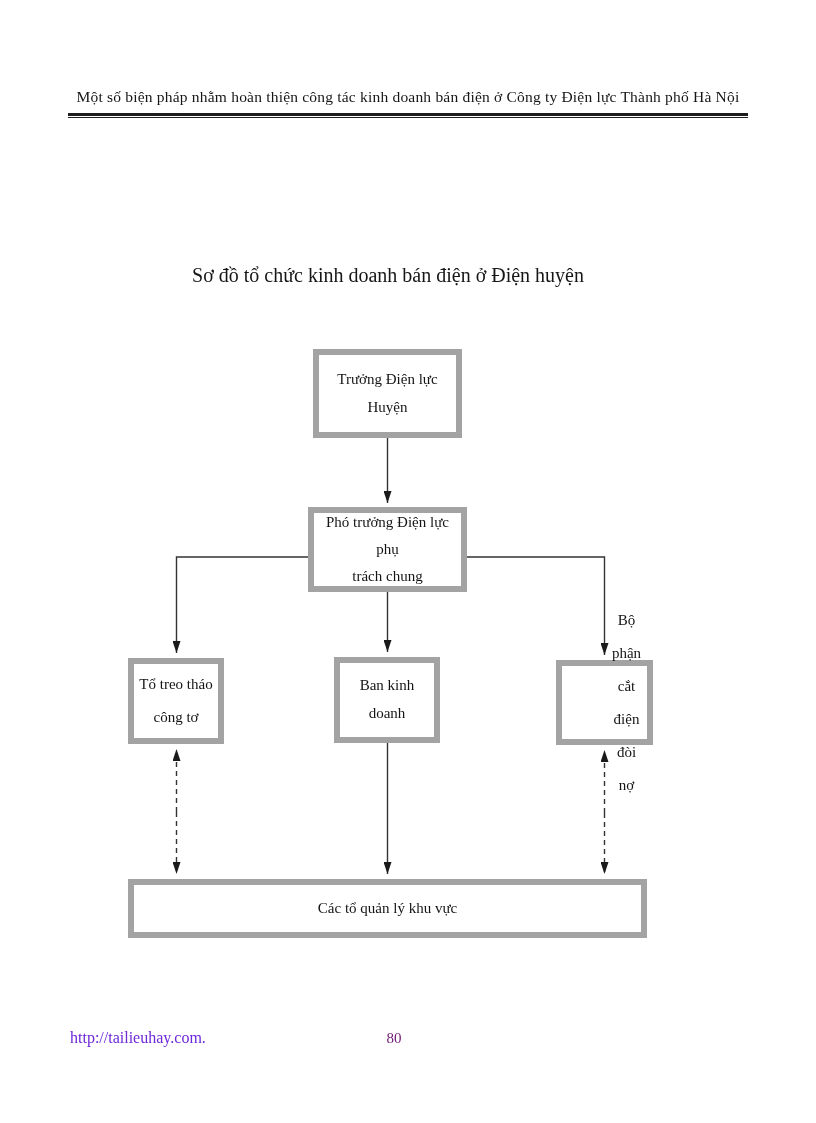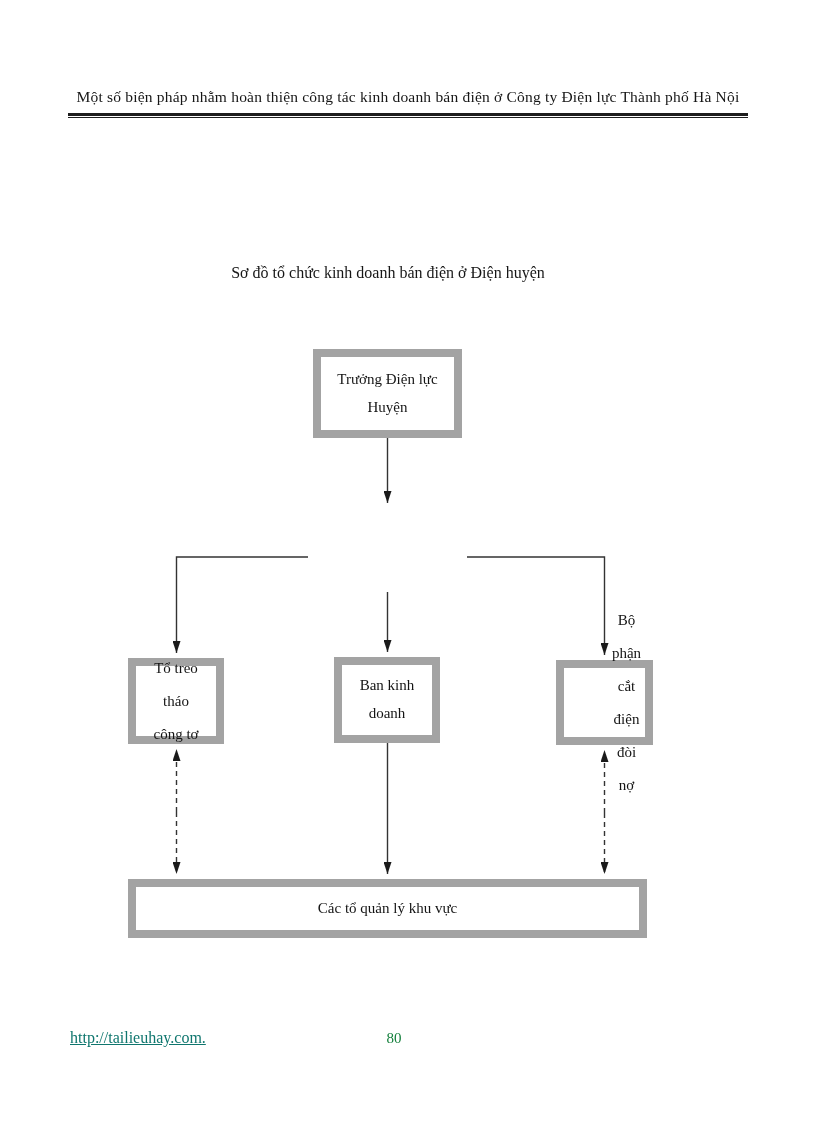--- a/index.html
+++ b/index.html
@@ -29,28 +29,28 @@
   }
   .header-rule { position: absolute; left: 68px; top: 96px; width: 680px; }
   .header-rule .thick { height: 3px; background: #1d1d1d; }
   .header-rule .thin  { height: 1px; background: #1d1d1d; margin-top: 1px; }
 
   
   .diagram-title {
     position: absolute;
     top: 247px; left: 0; width: 776px;
     text-align: center;
-    font-size: 16px;
+    font-size: 20px;
     color: #161616;
   }
 
   
   .node {
     position: absolute;
-    border: 8px solid #a3a3a3;
+    border: 6px solid #a3a3a3;
     background: #ffffff;
     display: flex;
     align-items: center;
     justify-content: center;
     text-align: center;
     font-size: 15px;
     color: #141414;
     white-space: pre-line;
     line-height: 1.85;
     padding: 2px 4px;
@@ -65,30 +65,29 @@
   
   #connectors { position: absolute; left: 0; top: 0; }
   .edge-solid  { stroke: #333333; stroke-width: 1.4; fill: none; }
   .edge-dashed { stroke: #333333; stroke-width: 1.4; fill: none; stroke-dasharray: 5 4; }
 
   
   .footer-link {
     position: absolute;
     left: 70px; top: 1012px;
     font-size: 16px;
-    color: #0f766e;
-    text-decoration: underline;
+    color: #6d28d9;
     cursor: pointer;
   }
   .page-number {
     position: absolute;
     left: 0; top: 1013px; width: 788px;
     text-align: center;
     font-size: 15px;
-    color: #15803d;
+    color: #701a75;
   }
 </style>
 </head>
 <body>
 
 <div class="page">
 
   <div class="header-text">Một số biện pháp nhằm hoàn thiện công tác kinh doanh bán điện ở Công ty Điện lực Thành phố Hà Nội</div>
   <div class="header-rule">
     <div class="thick"></div>
@@ -115,20 +114,22 @@
     <path class="edge-solid" d="M387.5,726 V857" marker-end="url(#arr)"></path>
 
     <path class="edge-dashed" d="M176.5,795 V732" marker-end="url(#arr)"></path>
     <path class="edge-dashed" d="M176.5,795 V857" marker-end="url(#arr)"></path>
 
     <path class="edge-dashed" d="M604.5,796 V733" marker-end="url(#arr)"></path>
     <path class="edge-dashed" d="M604.5,796 V857" marker-end="url(#arr)"></path>
   </svg>
 
   <div class="node node-truong">Trưởng Điện lực Huyện</div>
+  <div class="node node-pho">Phó trưởng Điện lực phụ
+trách chung</div>
   <div class="node node-totreo">Tổ treo tháo
 công tơ</div>
   <div class="node node-ban">Ban kinh doanh</div>
   <div class="node node-bophan">Bộ phận cắt
 điện đòi nợ</div>
   <div class="node node-cacto">Các tổ quản lý khu vực</div>
 
   <a class="footer-link">http://tailieuhay.com.</a>
   <div class="page-number">80</div>
 

